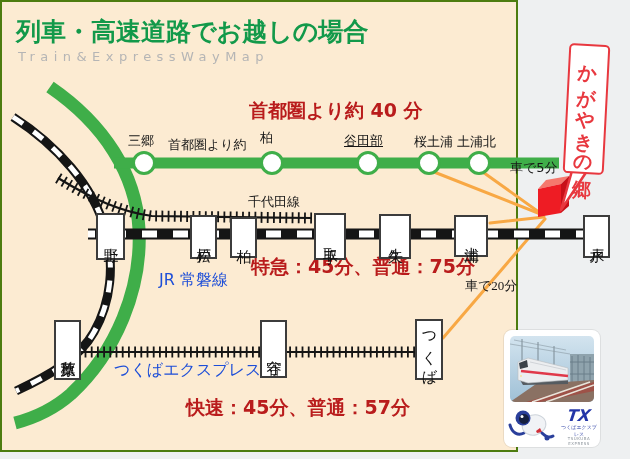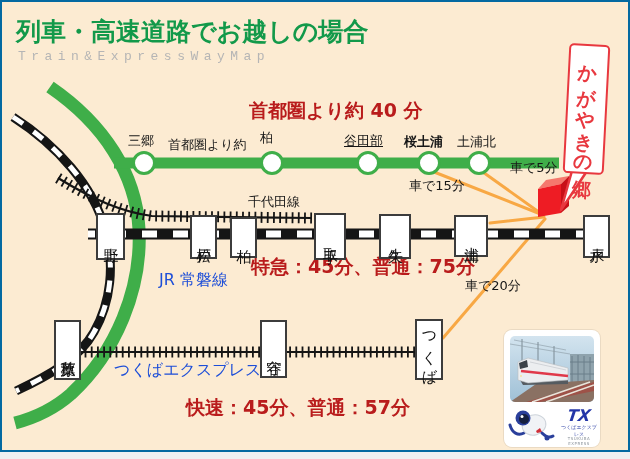--- a/index.html
+++ b/index.html
@@ -1,30 +1,30 @@
 <!DOCTYPE html>
 <html><head>
 <meta charset="utf-8">
 <style>
   html,body{margin:0;padding:0;}
   body{
     width:630px;height:459px;background:#eef0f1;
     font-family:"DejaVu Sans",sans-serif;position:relative;overflow:hidden;
   }
   .frame{
-    position:absolute;left:0;top:0;width:630px;height:452px;
-    background:#fcebd2;border:2px solid #0369a1;box-sizing:border-box;
+    position:absolute;left:0;top:0;width:518px;height:452px;
+    background:#fcebd2;border:2px solid #4d7c0f;box-sizing:border-box;
   }
   .abs{position:absolute;white-space:nowrap;}
   .page-title{
     left:14px;top:13px;font-size:25px;font-weight:bold;color:#12994a;
     letter-spacing:0px;
   }
   .page-subtitle{
-    left:16px;top:47px;font-size:13px;color:#b5b5b5;letter-spacing:0.42em;font-weight:400;font-family:Liberation Mono, monospace;
+    left:16px;top:47px;font-size:13px;color:#b5b5b5;letter-spacing:0.42em;font-weight:400;
   }
   .lbl{font-size:13px;color:#161616;}
   .lbl16{font-size:16px;color:#1d4ed8;}
   .red-note{font-size:19px;font-weight:600;color:#b91c1c;}
   .station-box{
     position:absolute;background:#ffffff;border:2px solid #3c3c3c;
     writing-mode:vertical-rl;text-orientation:upright;
     display:flex;align-items:center;justify-content:center;
     font-size:15px;color:#111;line-height:1;letter-spacing:1px;box-sizing:border-box;
   }
@@ -101,26 +101,25 @@
   </svg>
 
   <div class="abs page-title">列車・高速道路でお越しの場合</div>
   <div class="abs page-subtitle">Train&amp;ExpressWayMap</div>
 
   <div class="abs red-note" style="left:247px;top:96px;">首都圏より約 40 分</div>
   <div class="abs lbl" style="left:126px;top:130px;">三郷</div>
   <div class="abs lbl" style="left:166px;top:134px;">首都圏より約</div>
   <div class="abs lbl" style="left:258px;top:127px;">柏</div>
   <div class="abs lbl" style="left:342px;top:130px;text-decoration:underline;">谷田部</div>
-  <div class="abs lbl" style="left:402px;top:131px;font-weight:bold;">桜土浦</div>
+  <div class="abs lbl" style="left:412px;top:131px;">桜土浦</div>
   <div class="abs lbl" style="left:455px;top:131px;">土浦北</div>
 
-  <div class="abs lbl" style="left:407px;top:175px;">車で15分</div>
   <div class="abs lbl" style="left:508px;top:157px;">車で5分</div>
-  <div class="abs lbl" style="left:463px;top:275px;">車で20分</div>
+  <div class="abs lbl" style="left:463px;top:275px;font-family:Liberation Serif, serif;">車で20分</div>
 
   <div class="abs lbl" style="left:246px;top:191px;">千代田線</div>
   <div class="abs lbl16" style="left:157px;top:268px;">JR 常磐線</div>
   <div class="abs red-note" style="left:249px;top:252px;text-align:center;">特急：45分、普通：75分</div>
 
   <div class="abs lbl16" style="left:112px;top:358px;">つくばエクスプレス</div>
   <div class="abs red-note" style="left:184px;top:393px;">快速：45分、普通：57分</div>
 
   <div class="station-box" style="left:94px;top:211px;width:29px;height:47px;">上野</div>
   <div class="station-box" style="left:188px;top:213px;width:27px;height:44px;">松戸</div>

